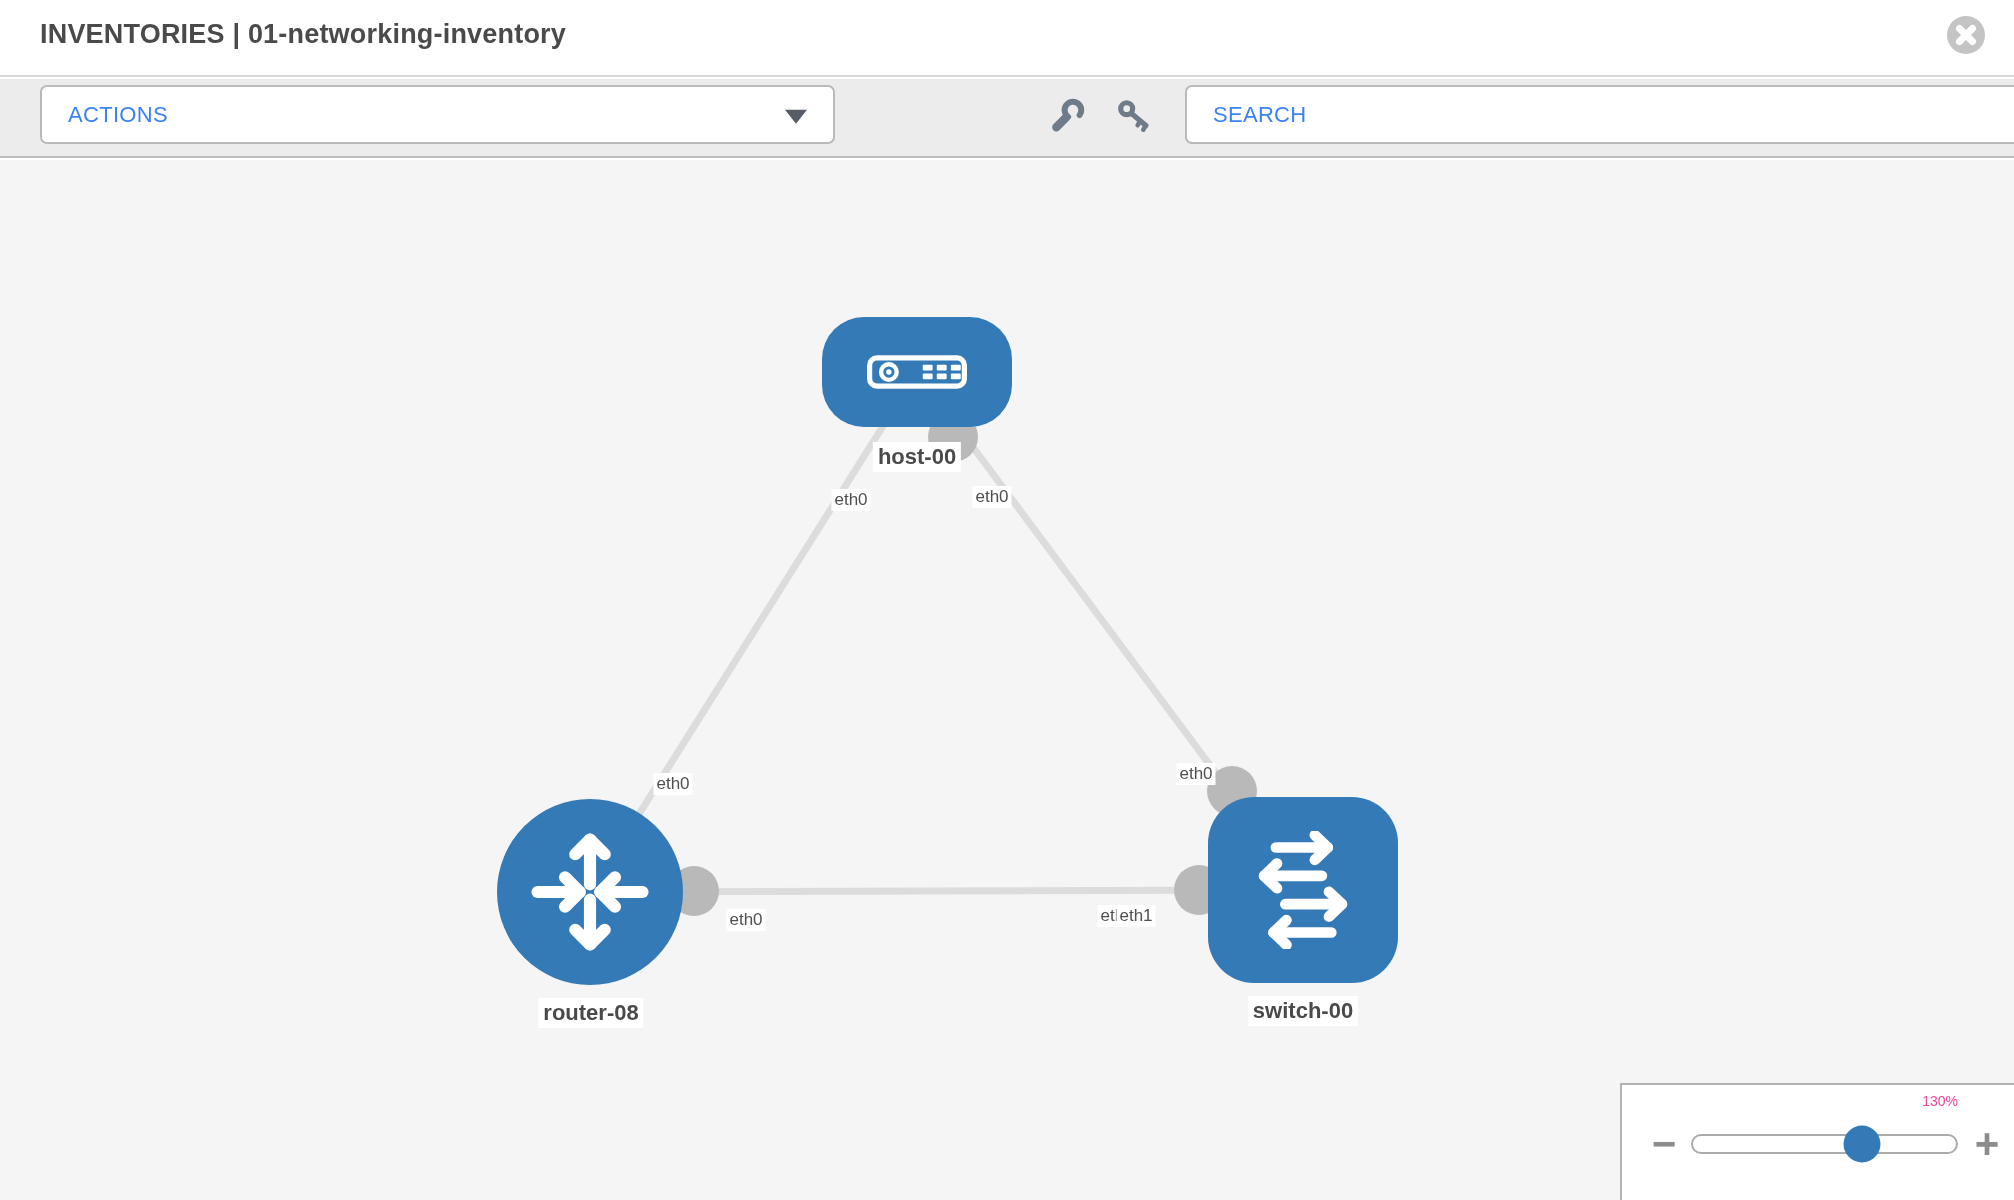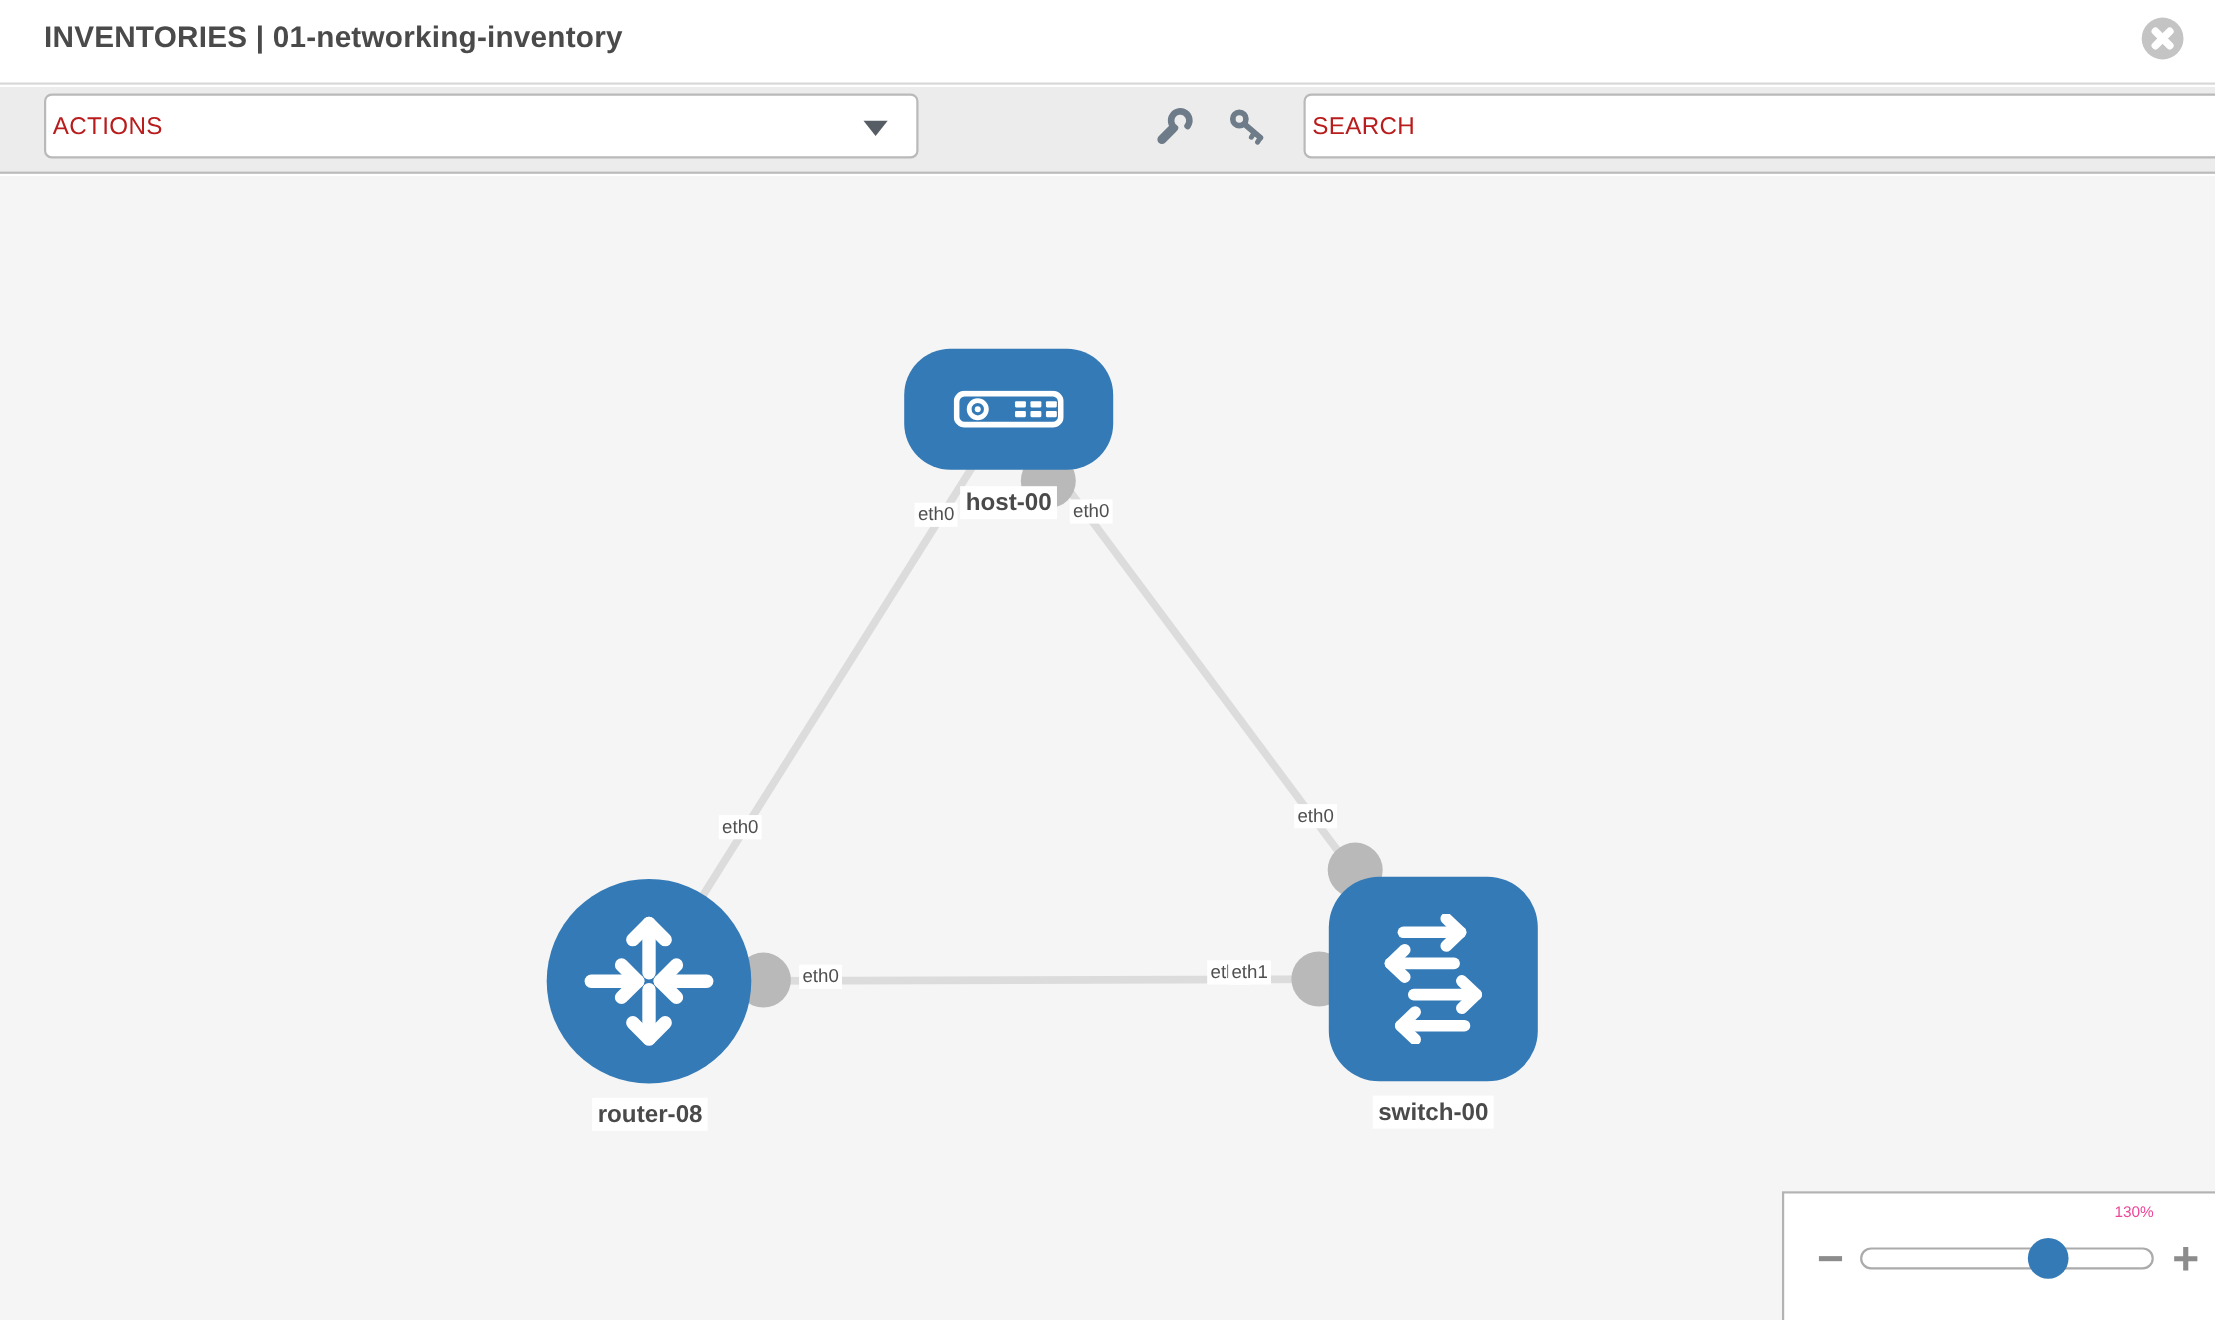--- a/index.html
+++ b/index.html
@@ -16,21 +16,21 @@
   .page-title { position:absolute; left:40px; top:19px; margin:0;
                 font-size:27px; font-weight:700; color:#4a4a4a; letter-spacing:0.2px; }
   .close-btn { position:absolute; right:28px; top:15px; width:40px; height:40px; cursor:pointer; }
 
   
   .toolbar { position:absolute; left:0; top:79px; width:2014px; height:79px;
              background:#ececec; border-bottom:2px solid #bcbcbc; }
   .select-box { position:absolute; top:6px; height:59px; background:#fff;
                 border:2px solid #b9b9b9; border-radius:7px;
                 display:flex; align-items:center; cursor:pointer; }
-  .select-box .lbl { font-size:22px; color:#b91c1c; padding-left:6px; letter-spacing:0.3px; }
+  .select-box .lbl { font-size:22px; color:#3b82f6; padding-left:26px; letter-spacing:0.3px; }
   .actions-box { left:40px;  width:795px; }
   .search-box  { left:1185px; width:889px; }
   .caret { position:absolute; right:26px; top:50%; transform:translateY(-38%);
            width:0; height:0; border-left:11px solid transparent;
            border-right:11px solid transparent; border-top:14px solid #565d65; }
   .search-box .caret { border-top-color:#7b8794; }
   .tool-icon { position:absolute; top:50%; transform:translateY(-50%); cursor:pointer; }
   .wrench { left:1048px; }
   .key    { left:1116px; }
 
@@ -42,21 +42,21 @@
           display:flex; align-items:center; justify-content:center;
           transform:translate(-50%,-50%); cursor:pointer; }
   .node-host   { width:190px; height:110px; border-radius:42px; }
   .node-router { width:186px; height:186px; border-radius:50%; }
   .node-switch { width:190px; height:186px; border-radius:46px; }
   .node-label { position:absolute; z-index:3; transform:translate(-50%,-50%);
                 background:#ffffff; color:#4a4a4a; font-size:22px;
                 padding:2px 5px; white-space:nowrap;font-weight:bold; }
   .iface-label { position:absolute; z-index:4; transform:translate(-50%,-50%);
                  background:#ffffff; color:#4f4f4f; font-size:17px;
-                 padding:1px 3px; white-space:nowrap; }
+                 padding:1px 3px; white-space:nowrap;margin-top:32px; }
 
   
   .zoom-panel { position:absolute; left:1620px; top:1083px; width:430px; height:150px;
                 background:#ffffff; border:2px solid #b3b3b3; z-index:5; }
   .zoom-value { position:absolute; left:69px; top:8px; width:267px; text-align:right;
                 font-size:14px; color:#ec4899; }
   .zoom-btn { position:absolute; top:59px; transform:translate(-50%,-50%);
               font-size:42px; font-weight:700; color:#8c8c8c; cursor:pointer;
               line-height:42px; user-select:none; }
   .zoom-minus { left:42px; }

